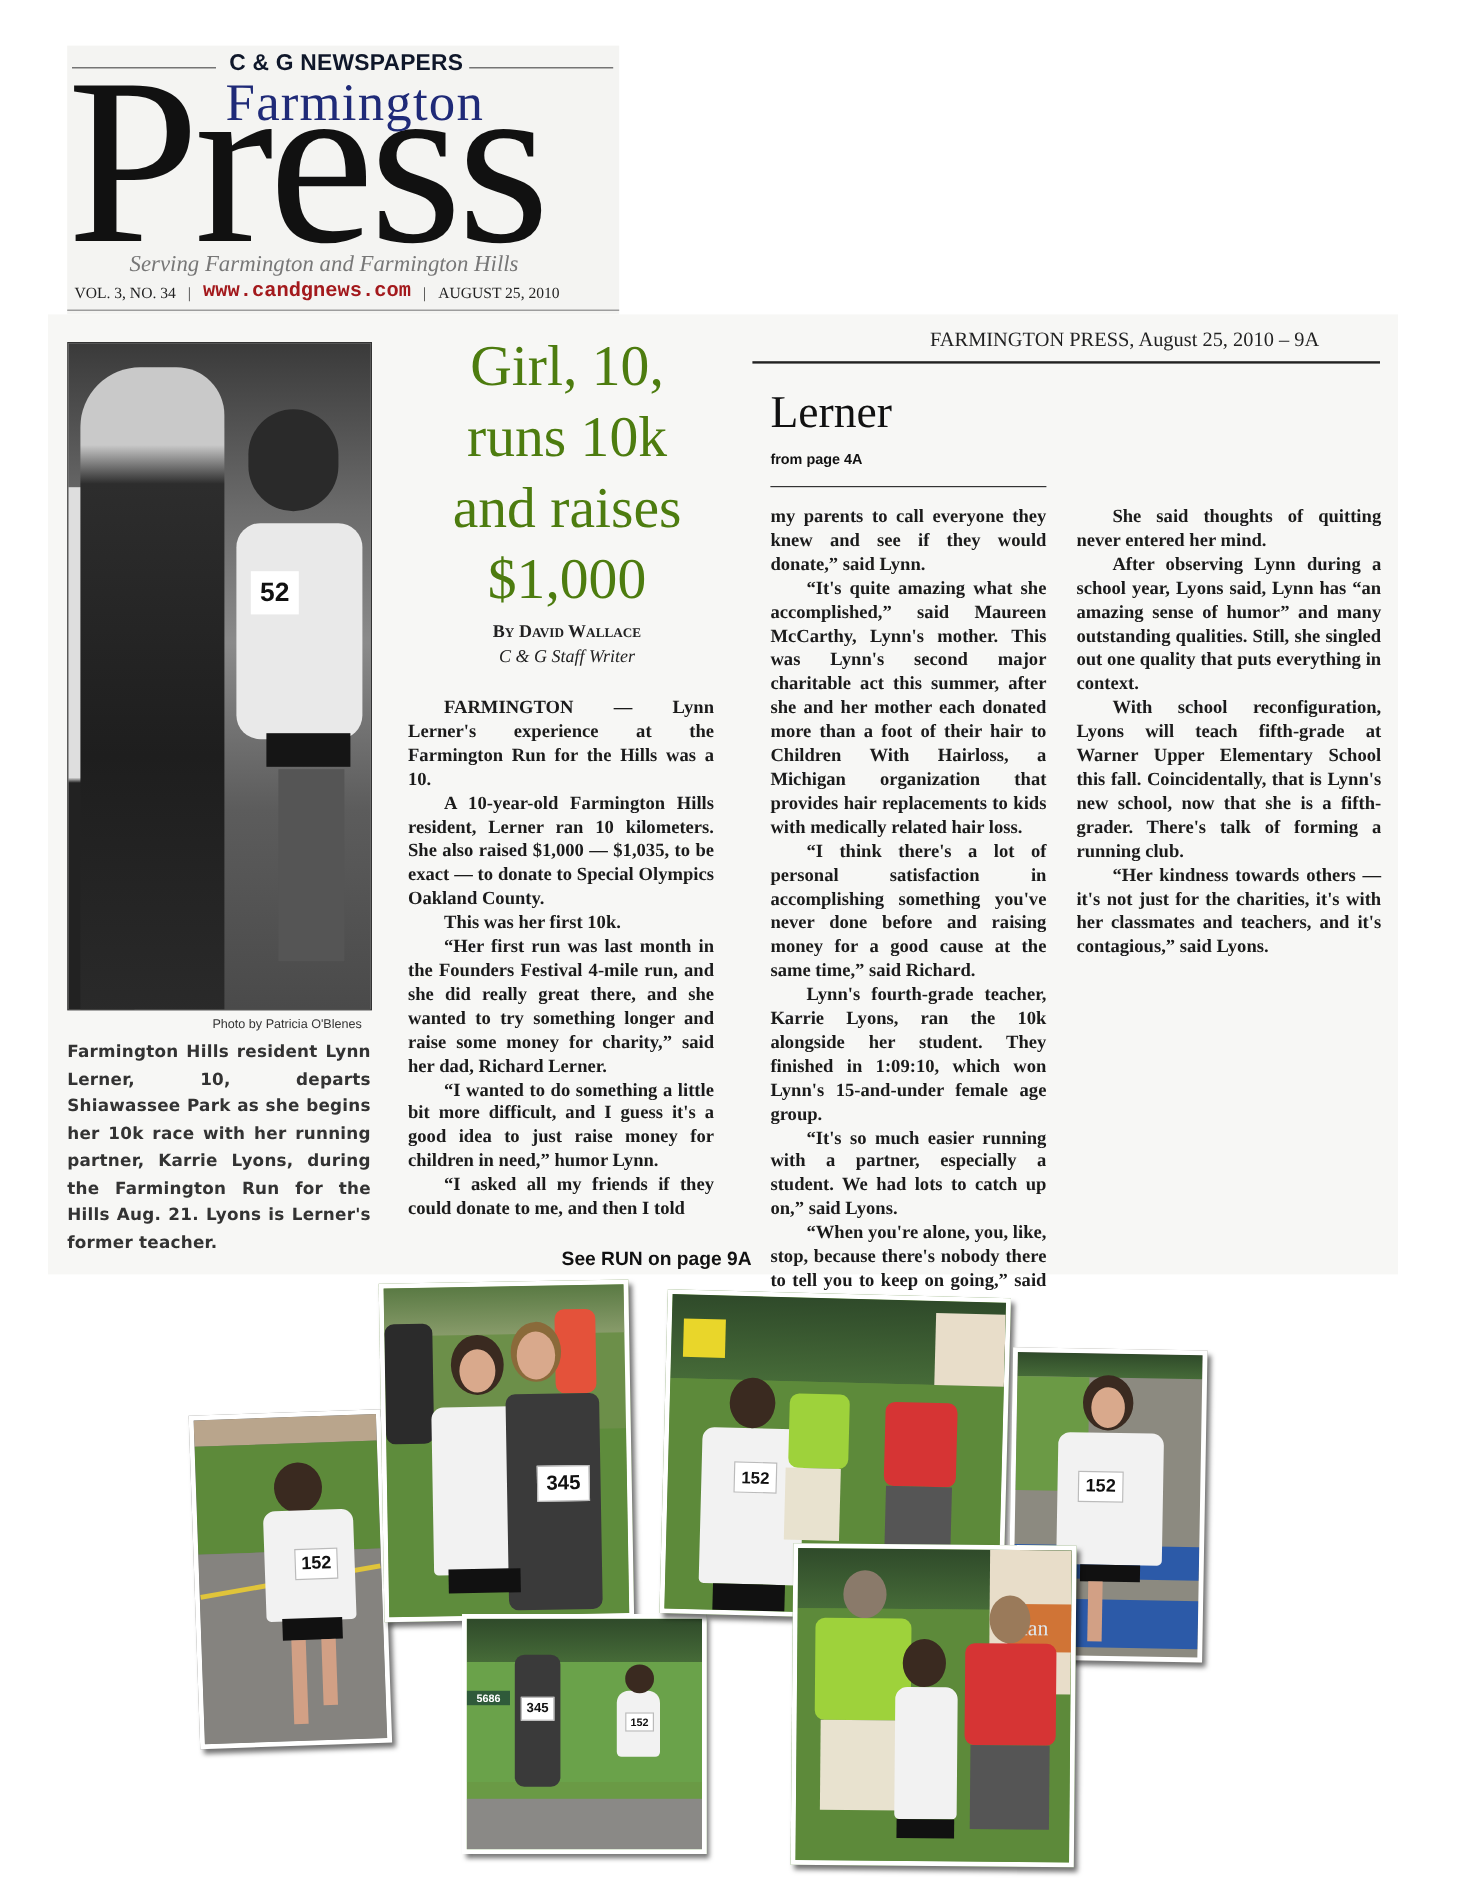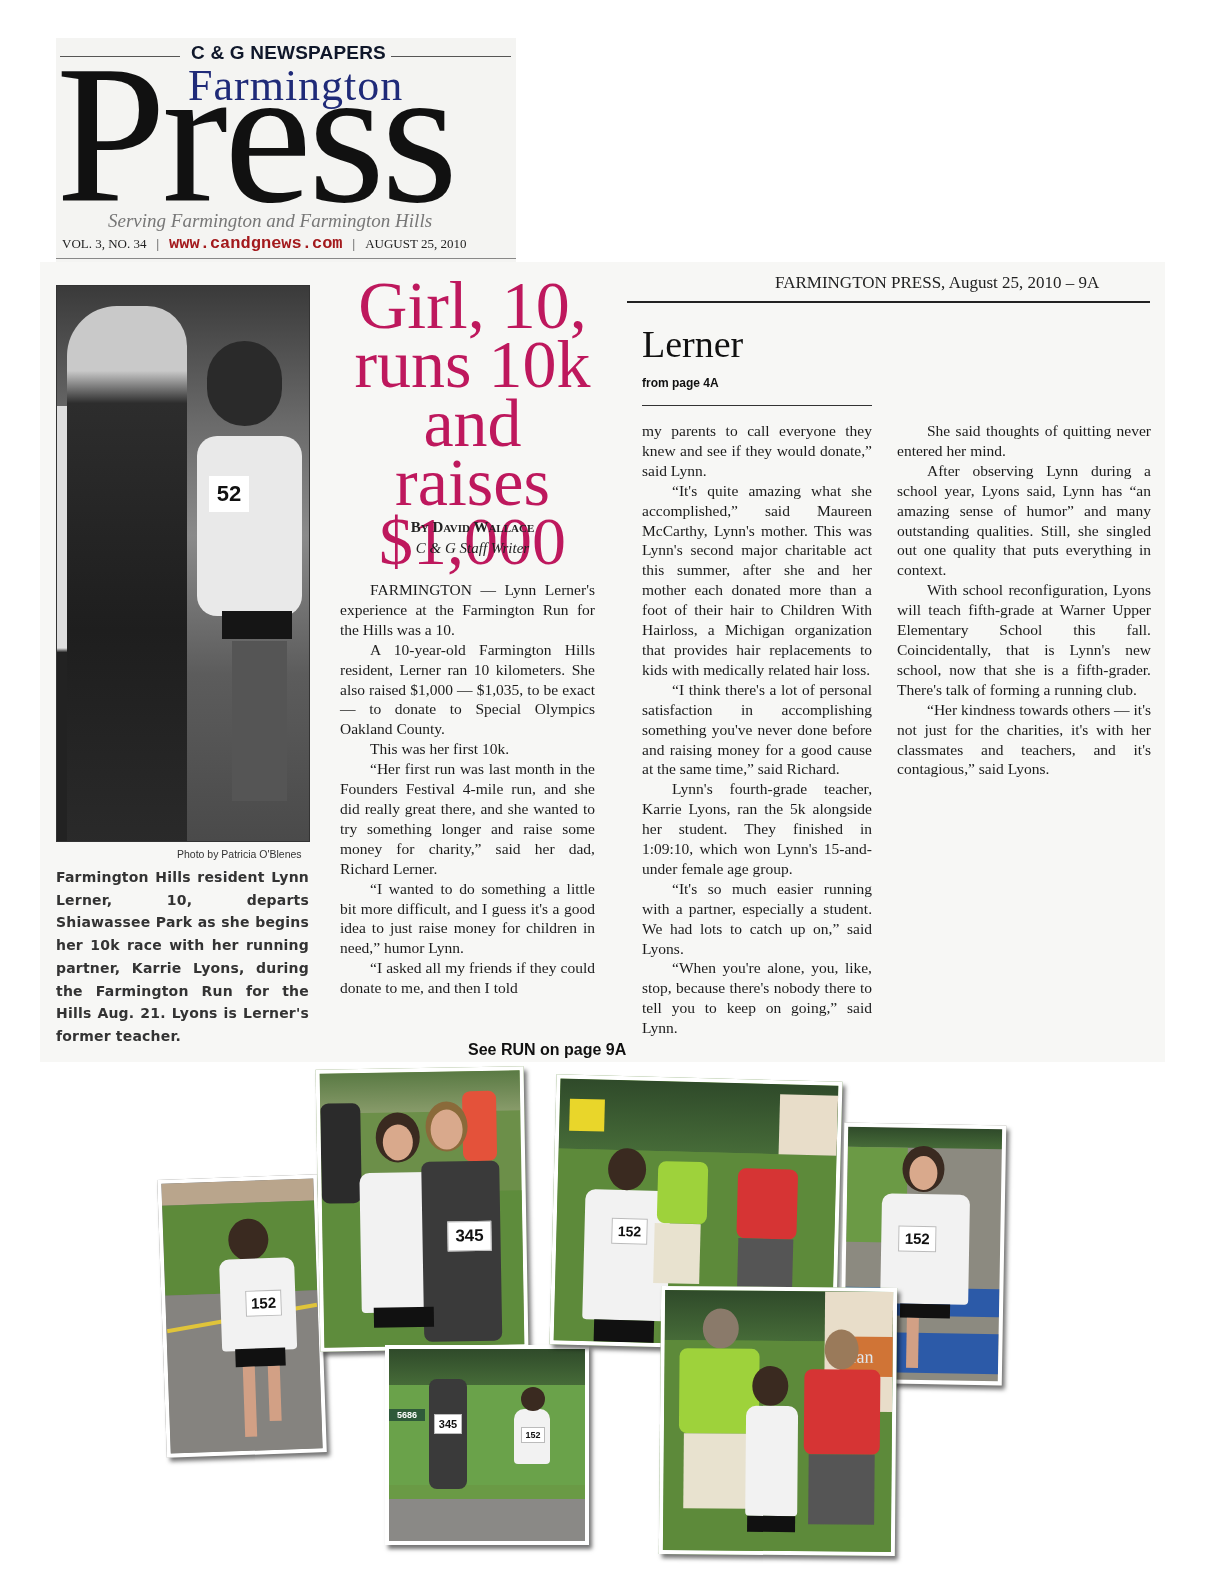--- a/index.html
+++ b/index.html
@@ -21,25 +21,25 @@
   .photo-main{left:56px;top:285px;width:252px;height:555px;border:1px solid #333;background:linear-gradient(180deg,#3a3a3a 0%,#6b6b6b 25%,#8a8a8a 45%,#5c5c5c 70%,#4a4a4a 100%);overflow:hidden;}
   .pm-woman{position:absolute;left:10px;top:20px;width:120px;height:540px;background:linear-gradient(180deg,#c9c9c9 0 12%,#2d2d2d 18%,#1e1e1e 60%,#2a2a2a 100%);border-radius:50px 40px 0 0;}
   .pm-left{position:absolute;left:0;top:120px;width:55px;height:440px;background:linear-gradient(180deg,#dedede 0 55%,#222 56% 100%);}
   .pm-girl{position:absolute;left:140px;top:150px;width:105px;height:180px;background:#e9e9e9;border-radius:20px;}
   .pm-girl-head{position:absolute;left:150px;top:55px;width:75px;height:85px;background:#2a2a2a;border-radius:40px;}
   .pm-bib{position:absolute;left:152px;top:190px;width:40px;height:36px;background:#fff;color:#111;font-family:"Liberation Sans",sans-serif;font-weight:bold;font-size:22px;text-align:center;line-height:36px;}
   .pm-shorts{position:absolute;left:165px;top:325px;width:70px;height:28px;background:#151515;}
   .pm-legs{position:absolute;left:175px;top:355px;width:55px;height:160px;background:#555;}
   .credit{left:177px;top:848px;font-family:"Liberation Sans",sans-serif;font-size:10.5px;color:#333;}
   .caption{left:56px;top:866px;width:253px;font-family:"DejaVu Sans",sans-serif;font-weight:bold;font-size:14px;line-height:22.7px;color:#333;text-align:justify;letter-spacing:0.2px;}
-  .headline{left:340px;top:276px;width:265px;text-align:center;font-size:68px;line-height:59px;color:#be185d;}
+  .headline{left:340px;top:276px;width:265px;text-align:center;font-size:48px;line-height:59px;color:#4d7c0f;}
   .byline{left:340px;top:519px;width:265px;text-align:center;font-size:15px;font-variant:small-caps;font-weight:bold;color:#222;}
   .byline-role{left:340px;top:540px;width:265px;text-align:center;font-size:15px;font-style:italic;color:#222;}
   .col{font-size:15.5px;line-height:19.9px;color:#1b1b1b;text-align:justify;}
-  .col p{margin:0;text-indent:30px;}
+  .col p{margin:0;text-indent:30px;font-weight:bold;}
   .col p.noind{text-indent:0;}
   .col1{left:340px;top:580px;width:255px;}
   .jump{left:468px;top:1041px;font-family:"Liberation Sans",sans-serif;font-weight:bold;font-size:16px;color:#111;}
   .folio{left:775px;top:273px;font-size:17px;color:#222;}
   .folio-rule{left:627px;top:301px;width:523px;height:2px;background:#222;}
   .cont-title{left:642px;top:322px;font-size:38px;color:#111;}
   .cont-from{left:642px;top:376px;font-family:"Liberation Sans",sans-serif;font-weight:bold;font-size:12px;color:#111;text-align:right;}
   .cont-rule{left:642px;top:405px;width:230px;height:1px;background:#333;}
   .col2{left:642px;top:421px;width:230px;}
   .col3{left:897px;top:421px;width:254px;}
@@ -119,21 +119,21 @@
 <div class="abs folio">FARMINGTON PRESS, August 25, 2010 – 9A</div>
 <div class="abs folio-rule"></div>
 <div class="abs cont-title">Lerner</div>
 <div class="abs cont-from">from page 4A</div>
 <div class="abs cont-rule"></div>
 
 <div class="abs col col2">
   <p class="noind">my parents to call everyone they knew and see if they would donate,” said Lynn.</p>
   <p>“It's quite amazing what she accomplished,” said Maureen McCarthy, Lynn's mother. This was Lynn's second major charitable act this summer, after she and her mother each donated more than a foot of their hair to Children With Hairloss, a Michigan organization that provides hair replacements to kids with medically related hair loss.</p>
   <p>“I think there's a lot of personal satisfaction in accomplishing something you've never done before and raising money for a good cause at the same time,” said Richard.</p>
-  <p>Lynn's fourth-grade teacher, Karrie Lyons, ran the 5k alongside her student. They finished in 1:09:10, which won Lynn's 15-and-under female age group.</p>
+  <p>Lynn's fourth-grade teacher, Karrie Lyons, ran the 10k alongside her student. They finished in 1:09:10, which won Lynn's 15-and-under female age group.</p>
   <p>“It's so much easier running with a partner, especially a student. We had lots to catch up on,” said Lyons.</p>
   <p>“When you're alone, you, like, stop, because there's nobody there to tell you to keep on going,” said Lynn.</p>
 </div>
 
 <div class="abs col col3">
   <p>She said thoughts of quitting never entered her mind.</p>
   <p>After observing Lynn during a school year, Lyons said, Lynn has “an amazing sense of humor” and many outstanding qualities. Still, she singled out one quality that puts everything in context.</p>
   <p>With school reconfiguration, Lyons will teach fifth-grade at Warner Upper Elementary School this fall. Coincidentally, that is Lynn's new school, now that she is a fifth-grader. There's talk of forming a running club.</p>
   <p>“Her kindness towards others — it's not just for the charities, it's with her classmates and teachers, and it's contagious,” said Lyons.</p>
 </div>

